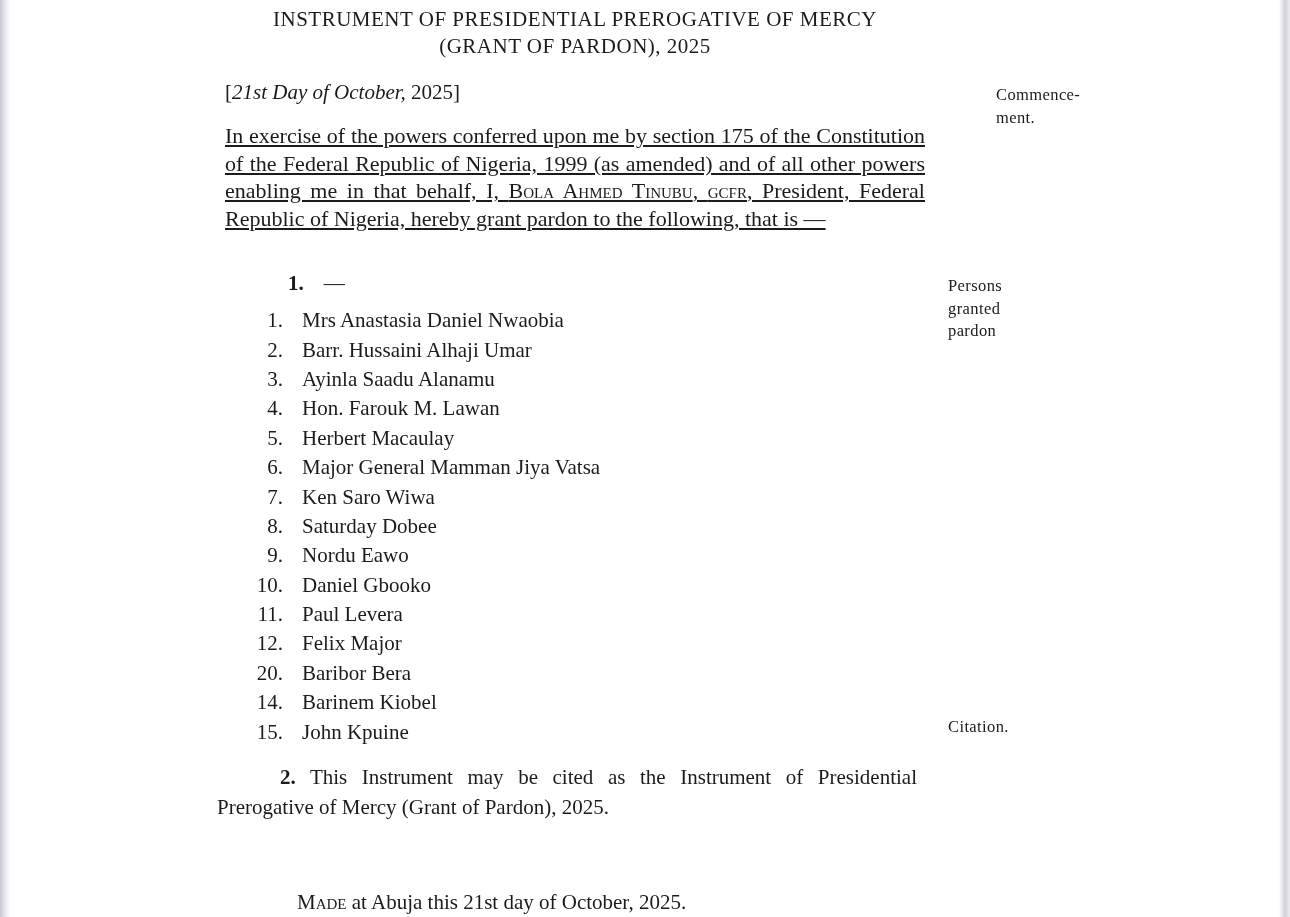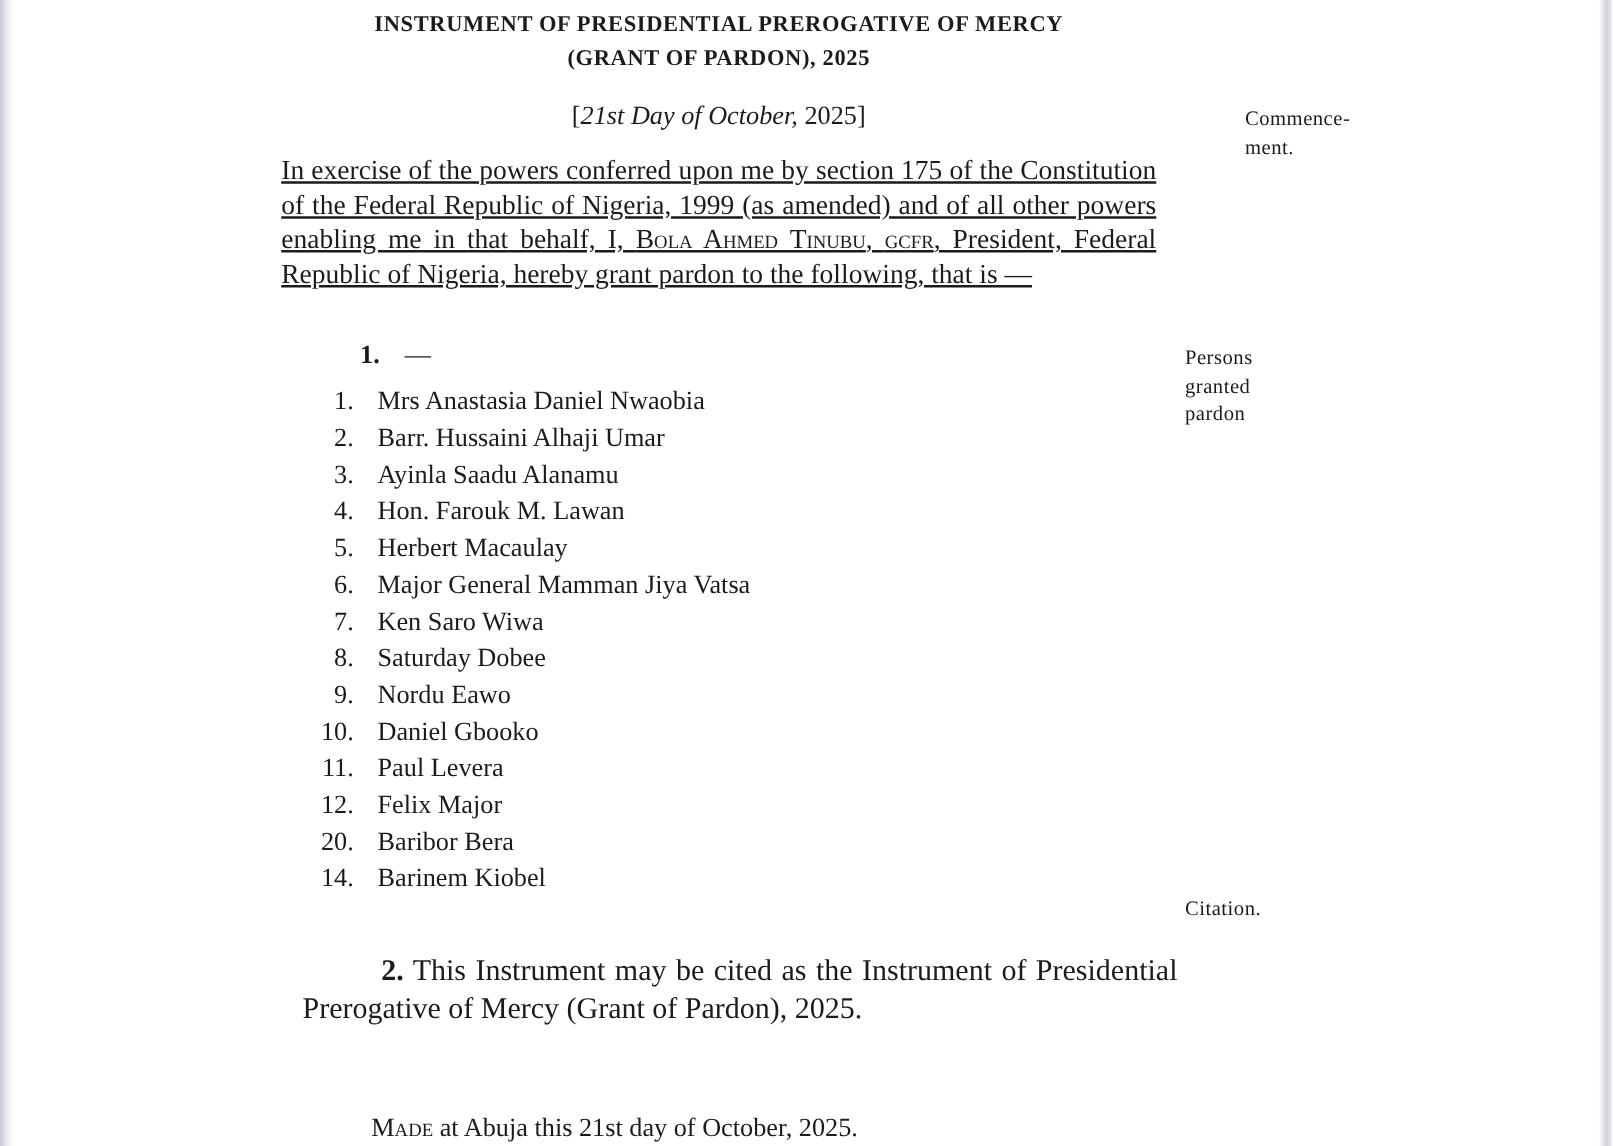--- a/index.html
+++ b/index.html
@@ -26,30 +26,29 @@
     position: absolute;
     right: 0; top: 0; bottom: 0;
     width: 11px;
     background: linear-gradient(to right, #ffffff 0%, #d0d0da 55%, #ececf1 100%);
   }
   .doc-title {
     position: absolute;
     left: 225px; top: 6px;
     width: 700px;
     text-align: center;
-    font-size: 18px;
+    font-size: 21px;
     line-height: 27px;
     letter-spacing: 0.5px;
-    font-weight: bold;
   }
   .date-line {
     position: absolute;
     left: 225px; top: 80px;
     width: 700px;
-    text-align: center;
+    text-align: left;
     font-size: 21px;
   }
   .date-line .it { font-style: italic; }
   .margin-note {
     position: absolute;
     left: 948px;
     width: 102px;
     font-size: 16.5px;
     line-height: 22.5px;
     letter-spacing: 0.4px;
@@ -89,25 +88,25 @@
     width: 58px;
     text-align: right;
     flex: none;
   }
   .pardon-row .name {
     margin-left: 19px;
     white-space: nowrap;
   }
   .citation-para {
     position: absolute;
-    left: 242px; top: 762px;
+    left: 217px; top: 762px;
     width: 700px;
     text-align: justify;
     text-indent: 63px;
-    font-size: 24px;
+    font-size: 21px;
     line-height: 30px;
   }
   .citation-para .num { font-weight: bold; }
   .made-line {
     position: absolute;
     left: 297px; top: 872px;
     font-size: 21px;
     margin-top: 18px;
   }
 </style>
@@ -184,19 +183,23 @@
         <span class="name">Felix Major</span>
       </div>
     <div class="pardon-row">
         <span class="num">20.</span>
         <span class="name">Baribor Bera</span>
       </div>
     <div class="pardon-row">
         <span class="num">14.</span>
         <span class="name">Barinem Kiobel</span>
       </div>
+    <div class="pardon-row">
+        <span class="num">15.</span>
+        <span class="name">John Kpuine</span>
+      </div>
   </div>
 
   <div class="citation-para"><span class="num">2.</span><span> This Instrument may be cited as the Instrument of Presidential Prerogative of Mercy (Grant of Pardon), 2025.</span></div>
 
   <div class="made-line"><span class="smallcaps">Made</span><span> at Abuja this 21st day of October,  2025.</span></div>
 
 </div>
 
 </body></html>

